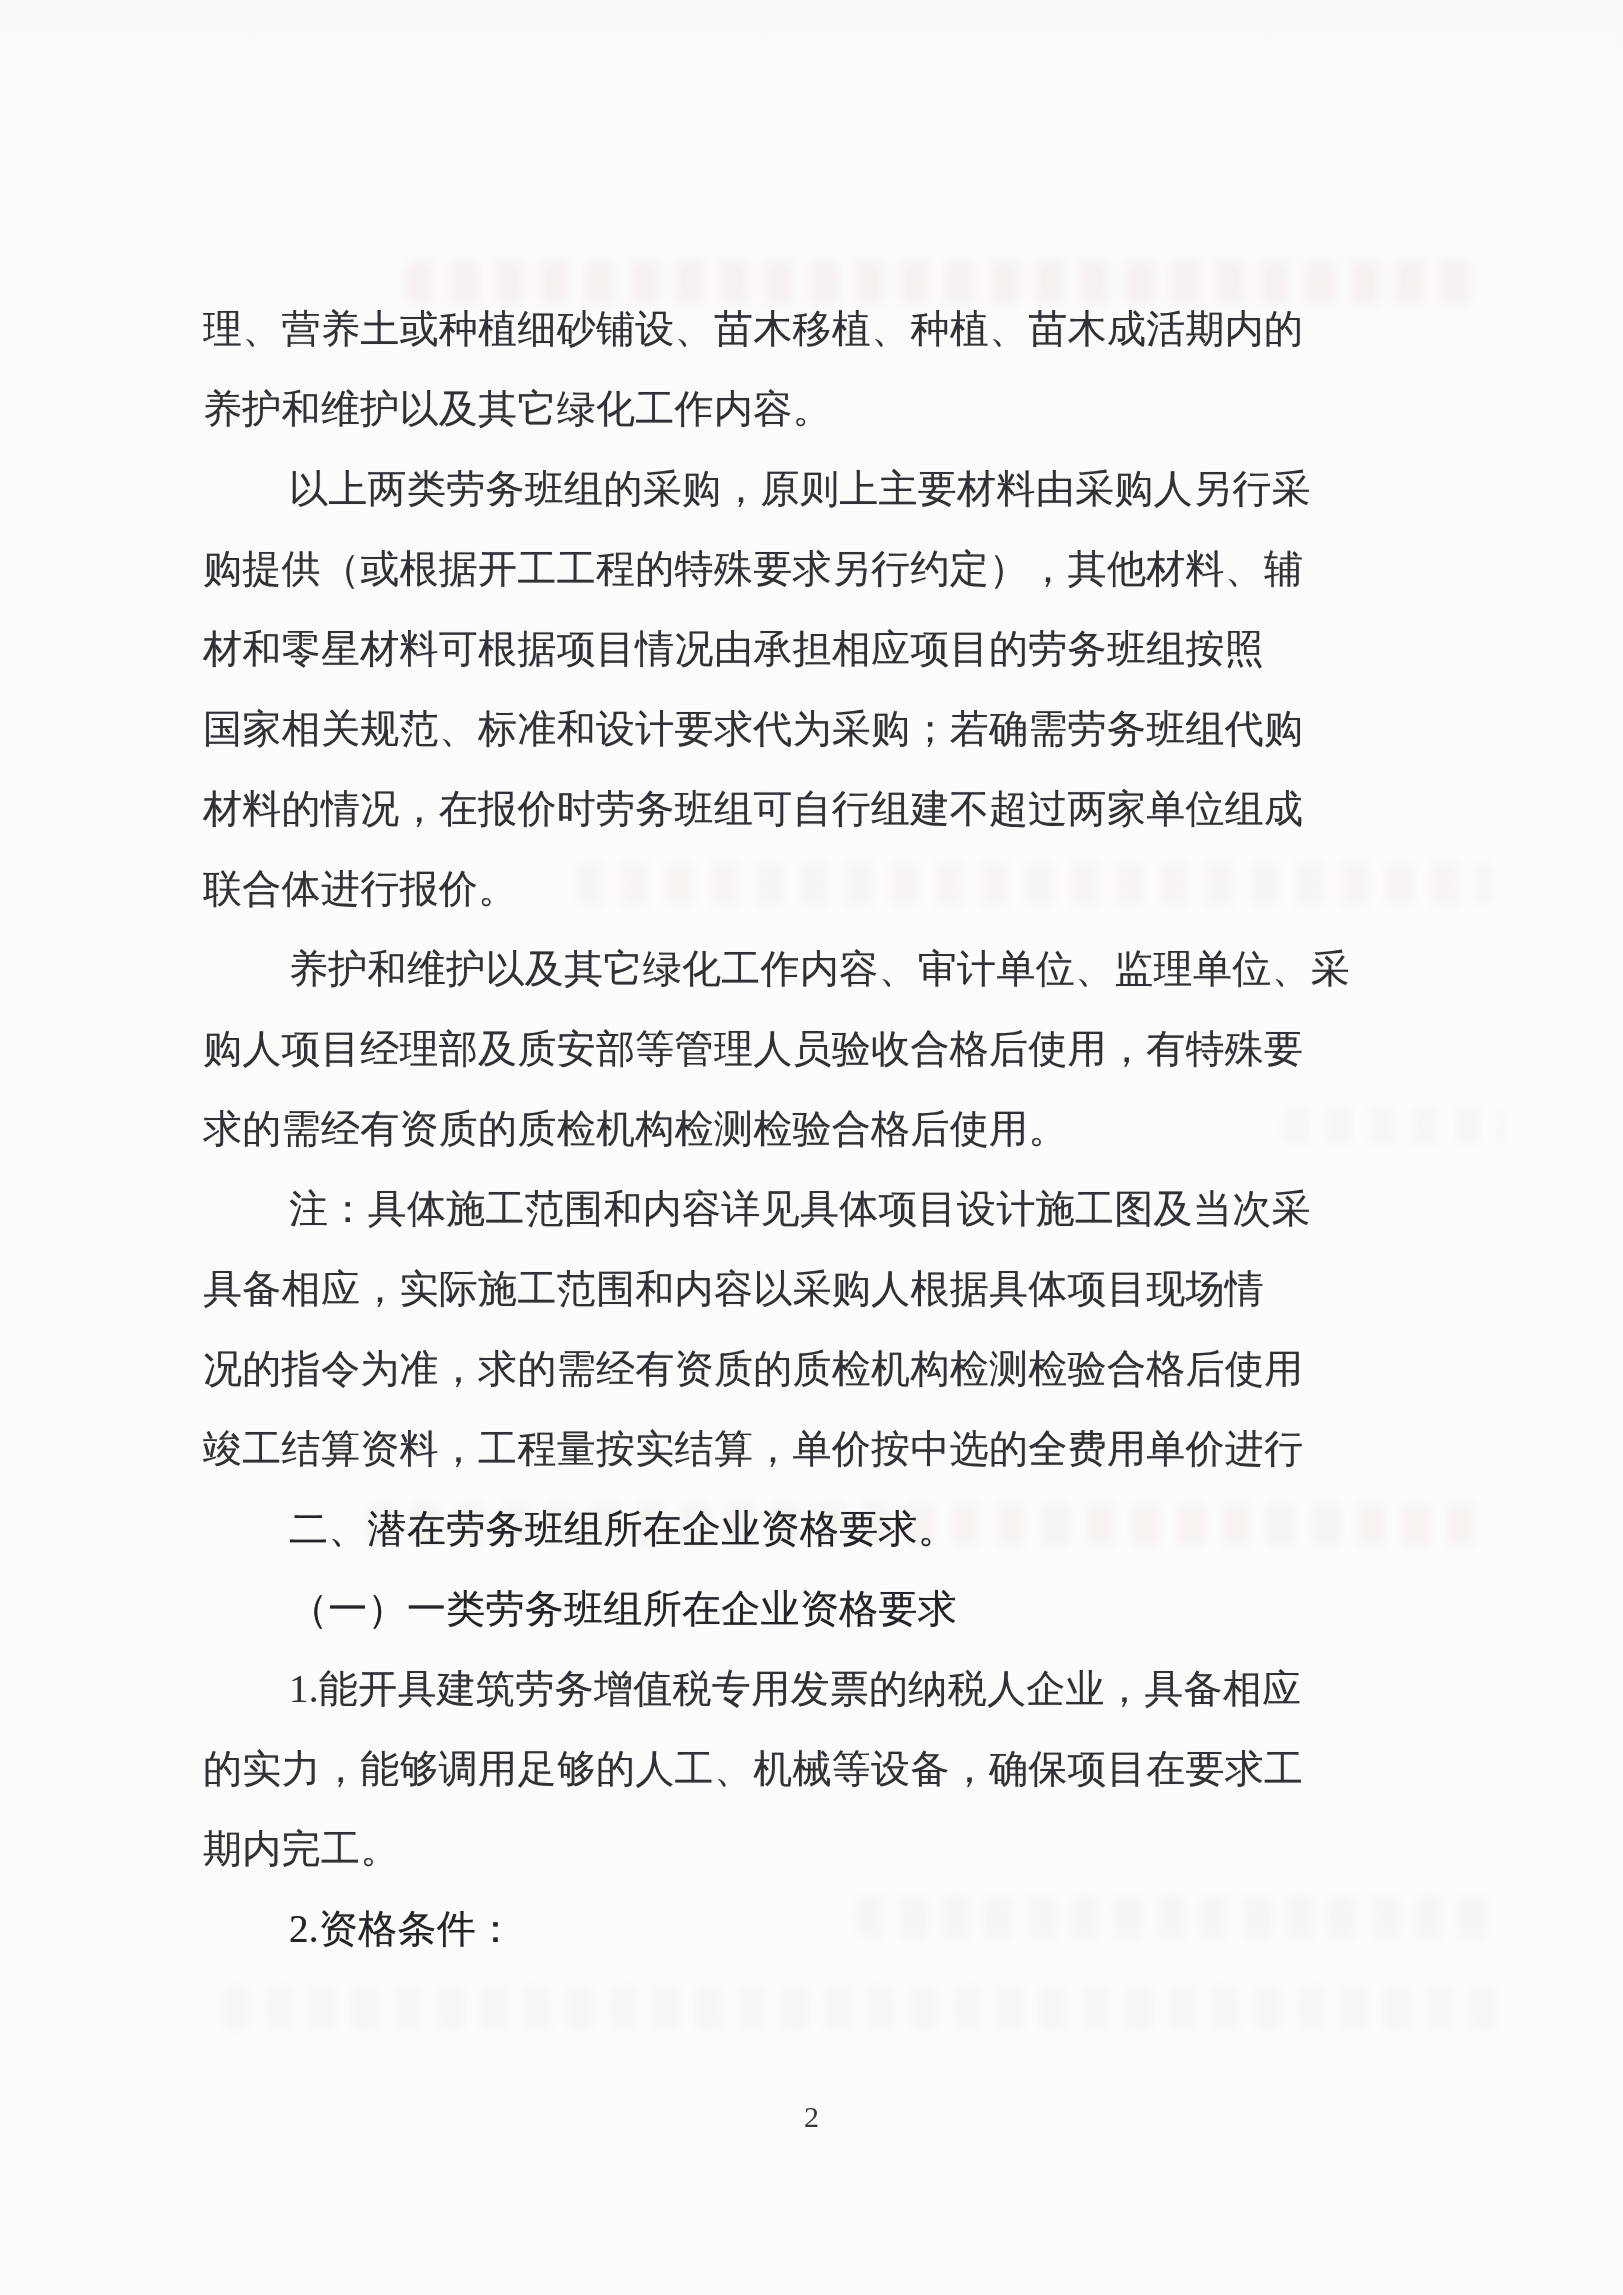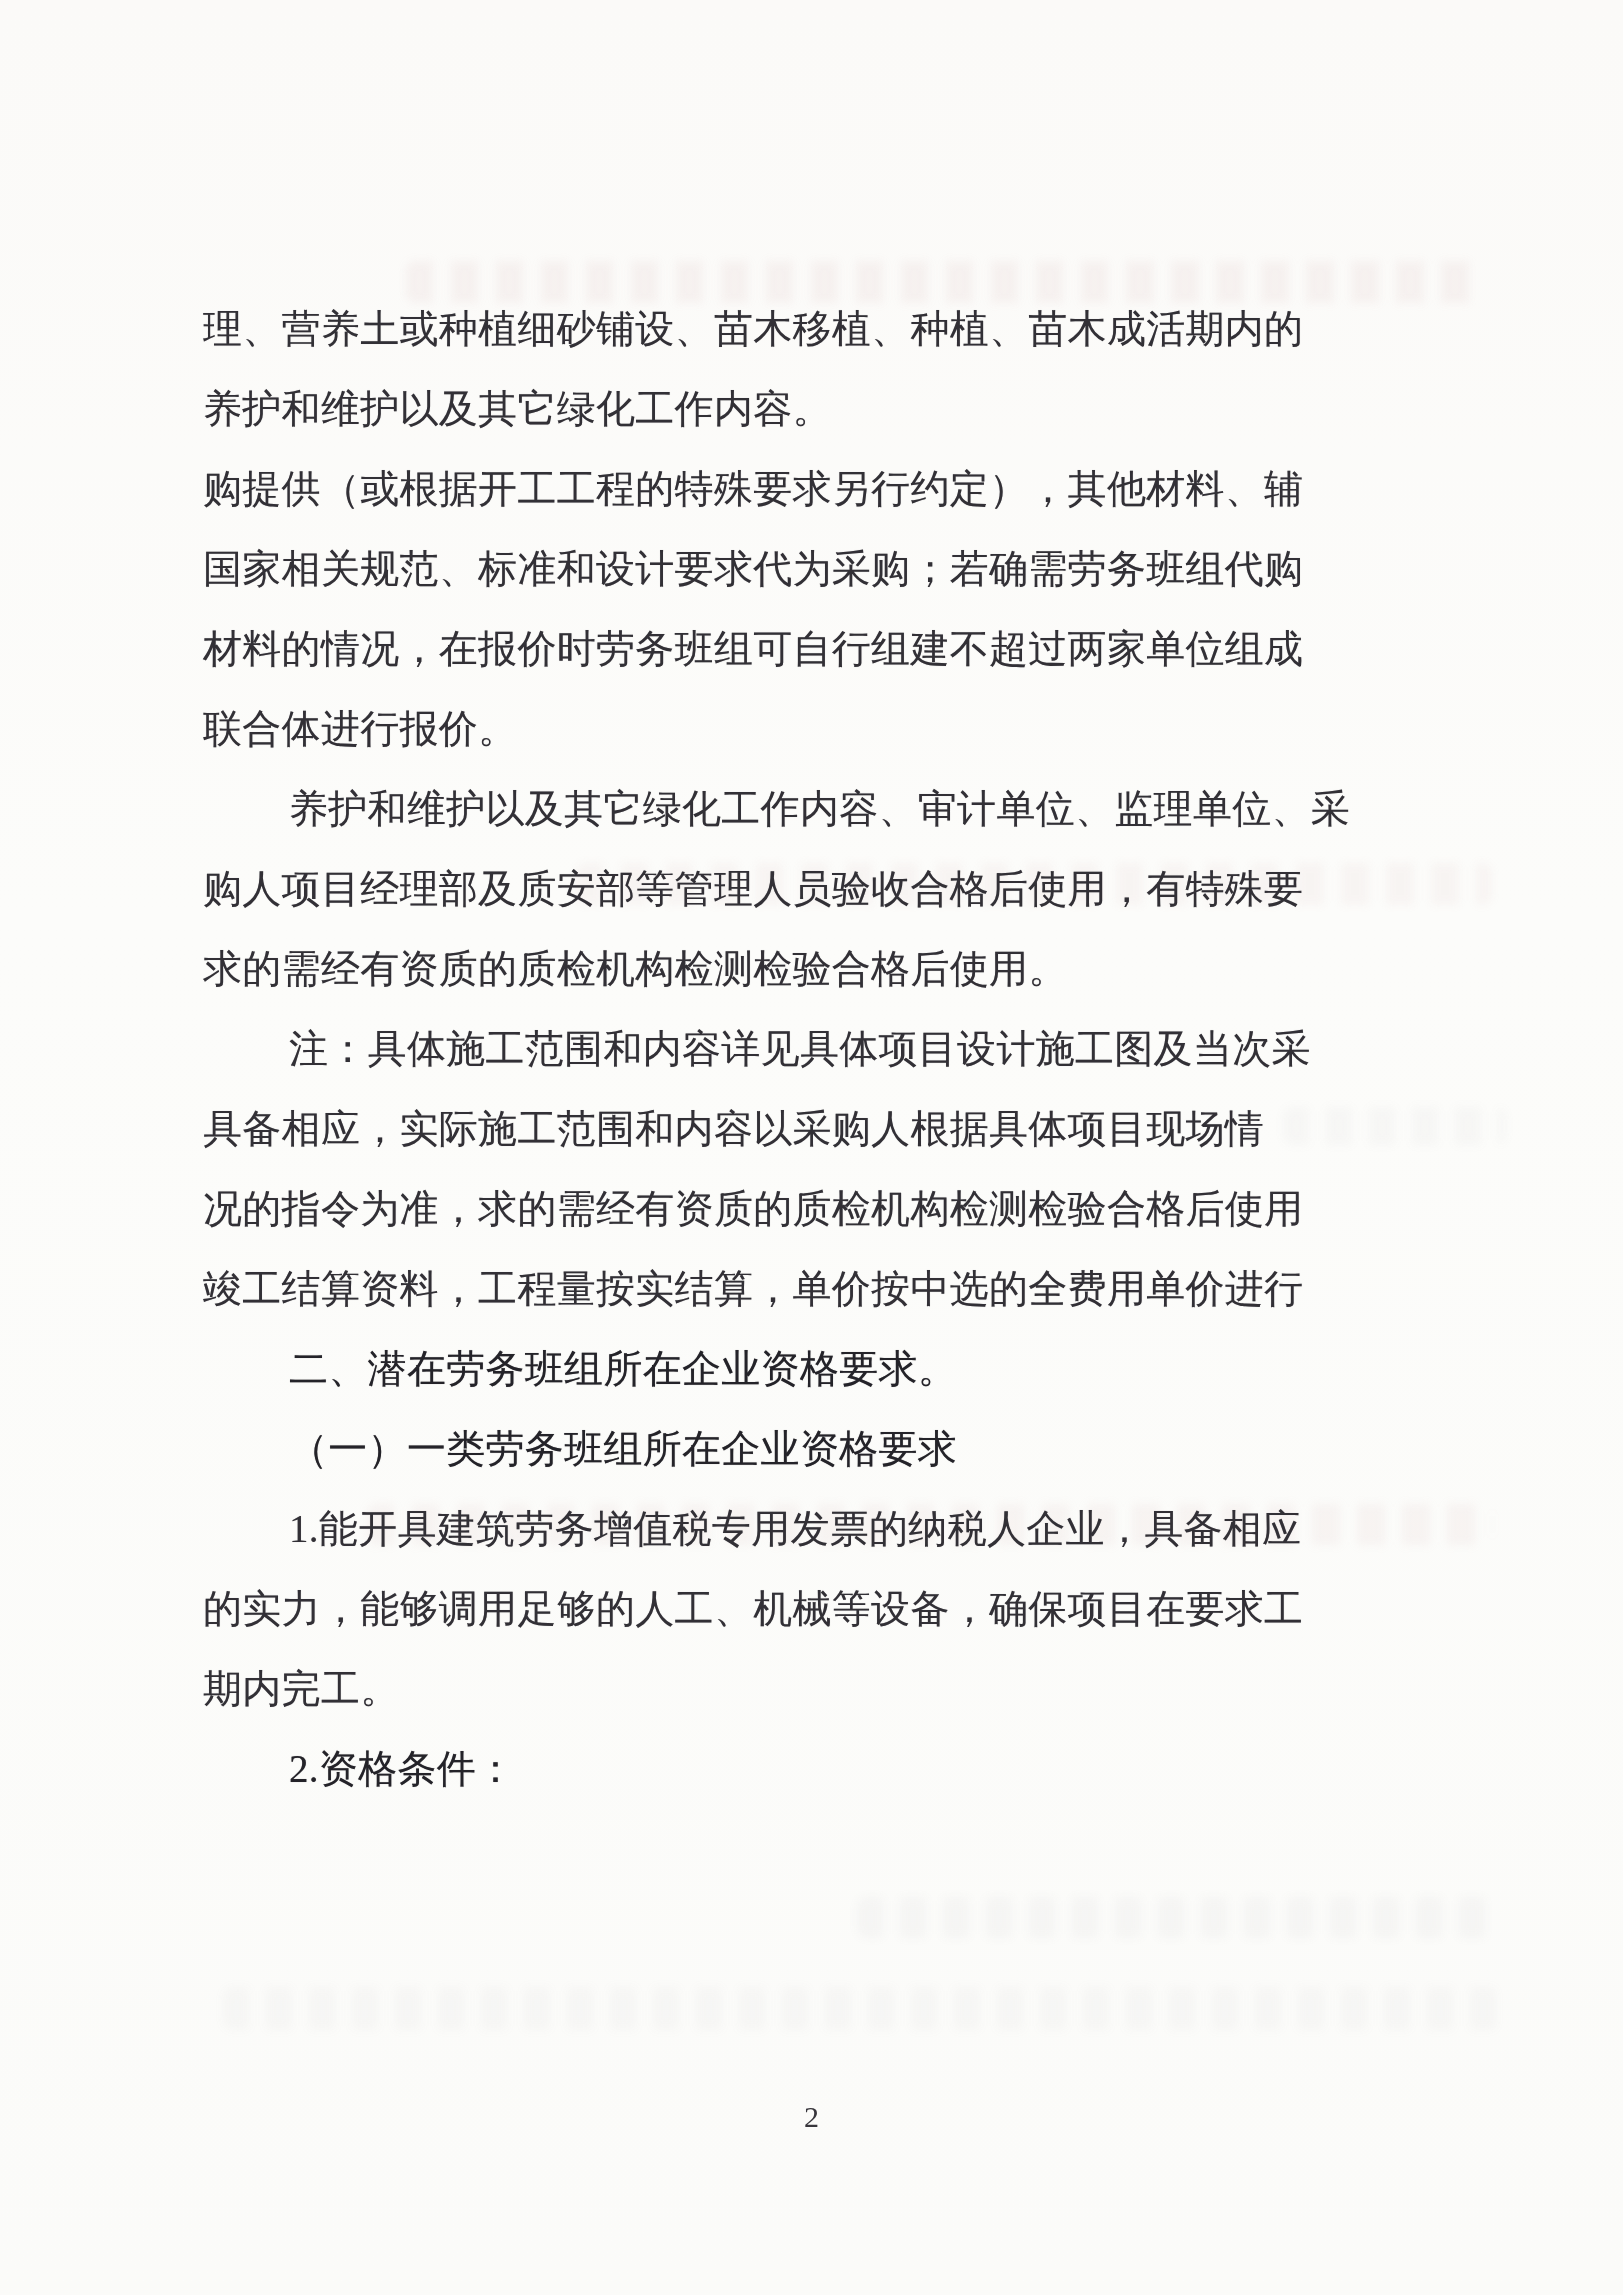--- a/index.html
+++ b/index.html
@@ -82,21 +82,23 @@
   <div class="artifact pink" id="artifact-1"></div>
   <div class="artifact pink" id="artifact-2"></div>
   <div class="artifact gray" id="artifact-3"></div>
   <div class="artifact pink" id="artifact-4"></div>
   <div class="artifact gray" id="artifact-5"></div>
   <div class="artifact gray" id="artifact-6"></div>
 
   <div class="text-block">
     <div class="line">理、营养土或种植细砂铺设、苗木移植、种植、苗木成活期内的</div>
     <div class="line">养护和维护以及其它绿化工作内容。</div>
+    <div class="line indent">以上两类劳务班组的采购，原则上主要材料由采购人另行采</div>
     <div class="line">购提供（或根据开工工程的特殊要求另行约定），其他材料、辅</div>
+    <div class="line">材和零星材料可根据项目情况由承担相应项目的劳务班组按照</div>
     <div class="line">国家相关规范、标准和设计要求代为采购；若确需劳务班组代购</div>
     <div class="line">材料的情况，在报价时劳务班组可自行组建不超过两家单位组成</div>
     <div class="line">联合体进行报价。</div>
     <div class="line indent">养护和维护以及其它绿化工作内容、审计单位、监理单位、采</div>
     <div class="line">购人项目经理部及质安部等管理人员验收合格后使用，有特殊要</div>
     <div class="line">求的需经有资质的质检机构检测检验合格后使用。</div>
     <div class="line indent">注：具体施工范围和内容详见具体项目设计施工图及当次采</div>
     <div class="line">具备相应，实际施工范围和内容以采购人根据具体项目现场情</div>
     <div class="line">况的指令为准，求的需经有资质的质检机构检测检验合格后使用</div>
     <div class="line">竣工结算资料，工程量按实结算，单价按中选的全费用单价进行</div>

